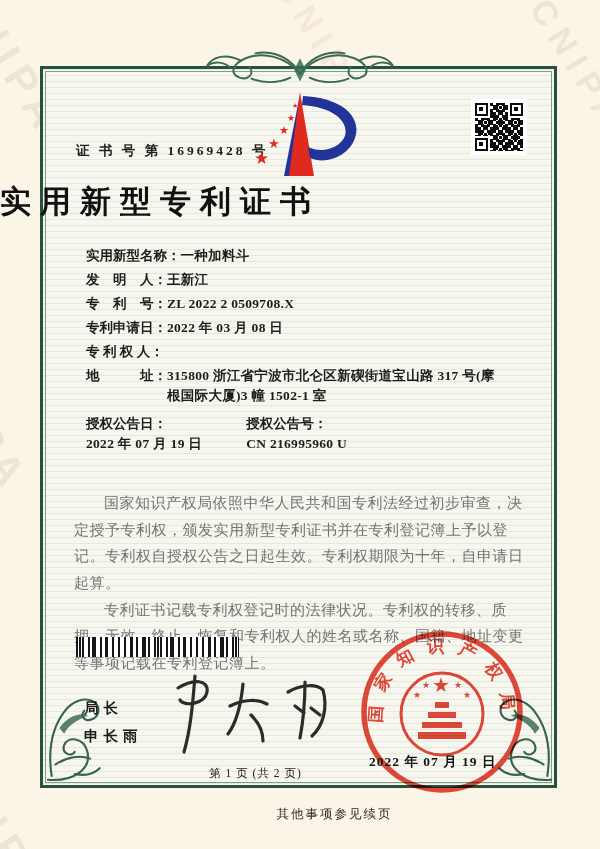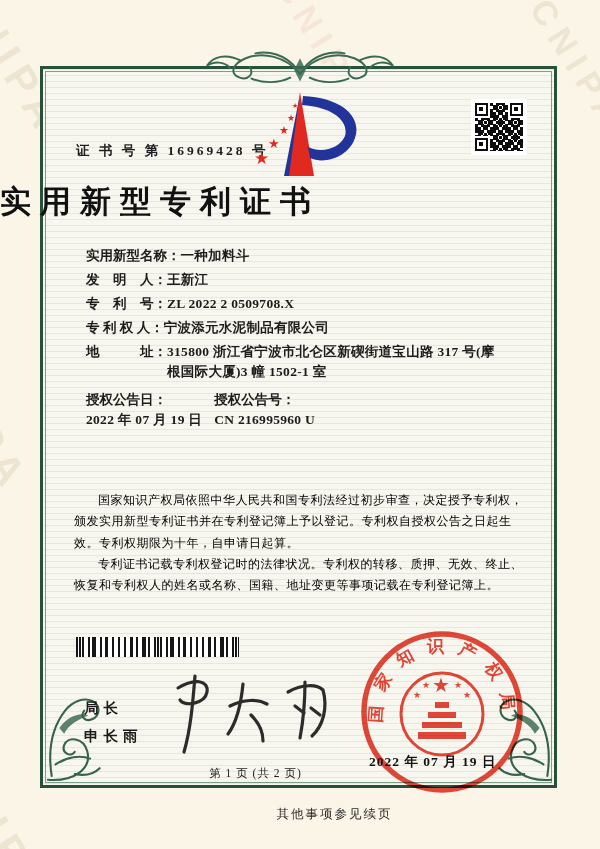--- a/index.html
+++ b/index.html
@@ -46,25 +46,25 @@
 
   
   .fields { position:absolute; left:86px; top:246px; width:438px; z-index:3; font-size:13.5px;
             font-weight:600; color:#1c1c1c; }
   .field-row { display:flex; line-height:20px; margin-bottom:4px; }
   .field-label { flex:none; white-space:pre; }
   .field-value { flex:1; letter-spacing:0.3px; }
   .row-address { margin-bottom:8px; }
   .row-address .field-value { max-width:336px;font-family:Liberation Serif, serif; }
   .row-double { display:flex; line-height:20px; }
-  .pair { display:flex;flex-direction:column; } .pair + .pair { margin-left:12px; }
-
-  
-  .paras { position:absolute; left:74px; top:490px; width:455px; z-index:3; font-size:12px;
-           color:#000000; line-height:1.78; }
+  .pair { display:flex;flex-direction:column; } .pair + .pair { margin-left:44px; }
+
+  
+  .paras { position:absolute; left:74px; top:490px; width:455px; z-index:3; font-size:15px;
+           color:#737373; line-height:1.78; }
   .paras p { text-indent:2em; letter-spacing:0.5px; }
 
   
   .barcode { position:absolute; left:76px; top:637px; width:163px; height:20px; z-index:3;
              background-color:#fff;
              background-image:repeating-linear-gradient(90deg,#161616 0 2px, rgba(0,0,0,0) 2px 6px),
                               repeating-linear-gradient(90deg, rgba(0,0,0,0) 0 3px, #161616 3px 5px, rgba(0,0,0,0) 5px 13px); }
   .director { position:absolute; left:84px; top:694px; z-index:3; font-size:14.5px; font-weight:600;
               letter-spacing:5px; color:#1c1c1c; line-height:28px; }
   .signature { position:absolute; left:150px; top:670px; width:195px; height:88px; z-index:3; }
@@ -163,22 +163,25 @@
     </div>
     <div class="field-row">
       <span class="field-label">发　明　人：</span>
       <span class="field-value">王新江</span>
     </div>
     <div class="field-row">
       <span class="field-label">专　利　号：</span>
       <span class="field-value">ZL 2022 2 0509708.X</span>
     </div>
     <div class="field-row">
+      <span class="field-label">专利申请日：</span>
+      <span class="field-value">2022 年 03 月 08 日</span>
+    </div>
+    <div class="field-row">
       <span class="field-label">专 利 权 人：</span>
-      <span class="field-value">宁波添元水泥制品有限公司</span>
     </div>
     <div class="field-row row-address">
       <span class="field-label">地　　　址：</span>
       <span class="field-value">315800 浙江省宁波市北仑区新碶街道宝山路 317 号(摩根国际大厦)3 幢 1502-1 室</span>
     </div>
     <div class="row-double">
       <span class="pair">
         <span class="field-label">授权公告日：</span>
         <span class="field-value">2022 年 07 月 19 日</span>
       </span>

